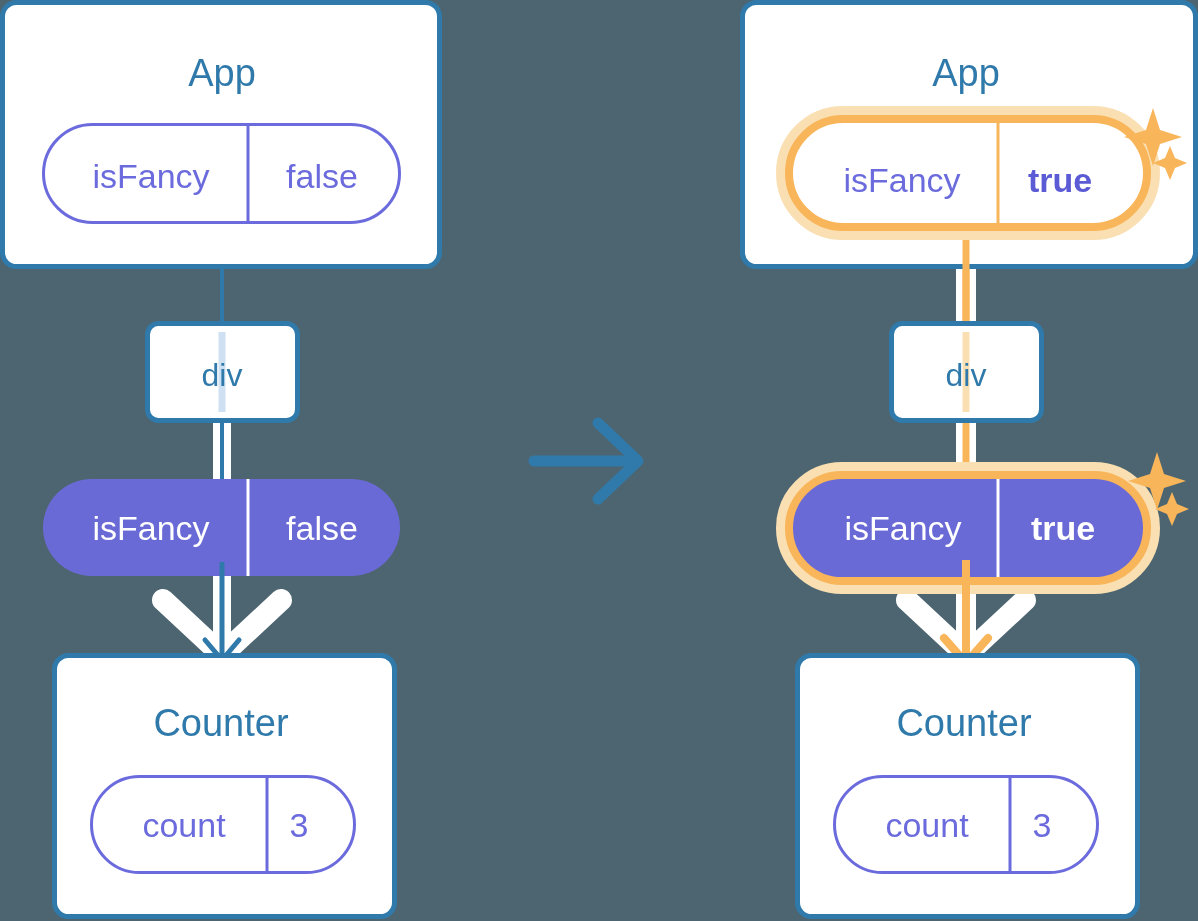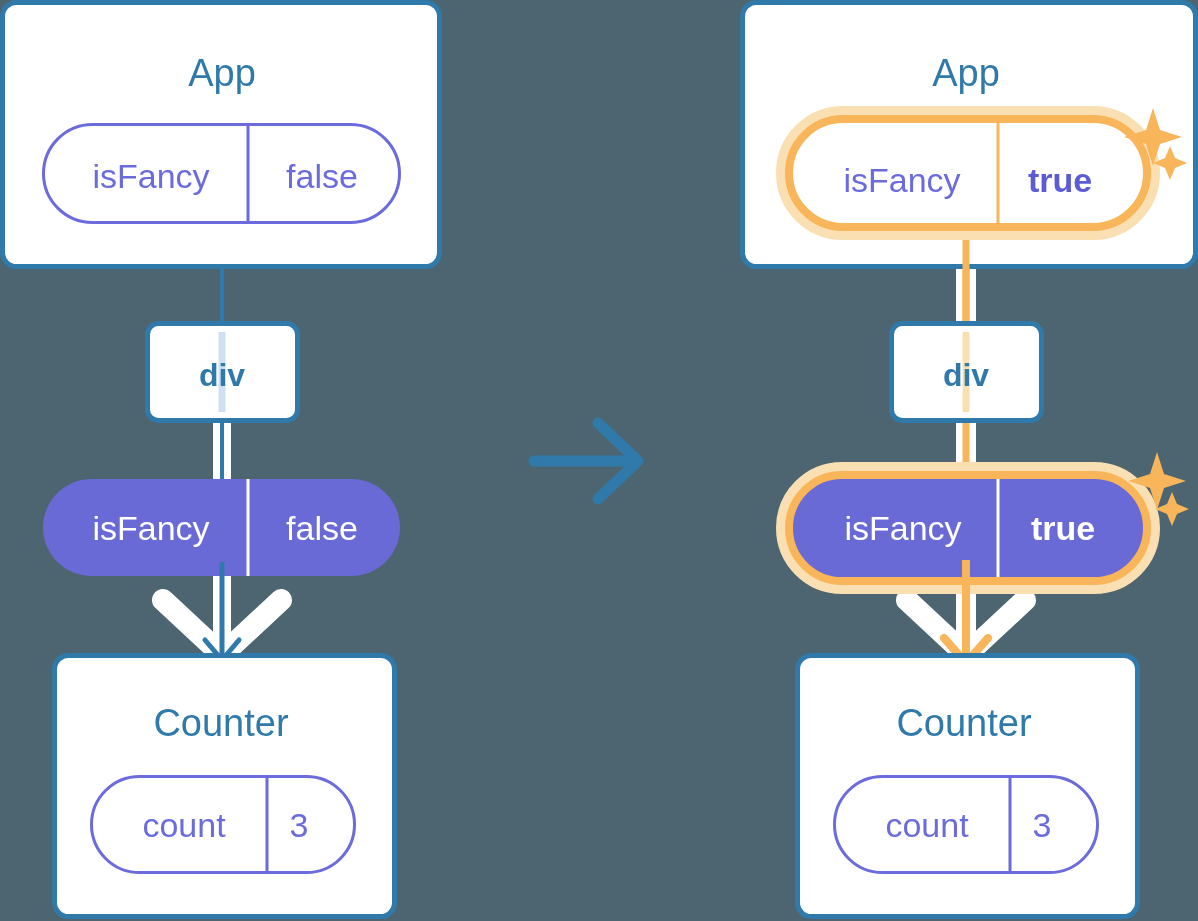--- a/index.html
+++ b/index.html
@@ -49,21 +49,21 @@
     font-weight: 400;
   }
   .t-pill-in-b {
     font-size: 34px;
     color: #ffffff;
     font-weight: 700;
   }
   .t-div {
     font-size: 32px;
     color: #2f7aab;
-    font-weight: 700;
+    font-weight: 400;
   }
   .ctr { transform: translate(-50%, -50%); }
 </style>
 </head>
 <body>
 
 <div id="stage">
 
 <svg width="1198" height="921" viewBox="0 0 1198 921">
 

